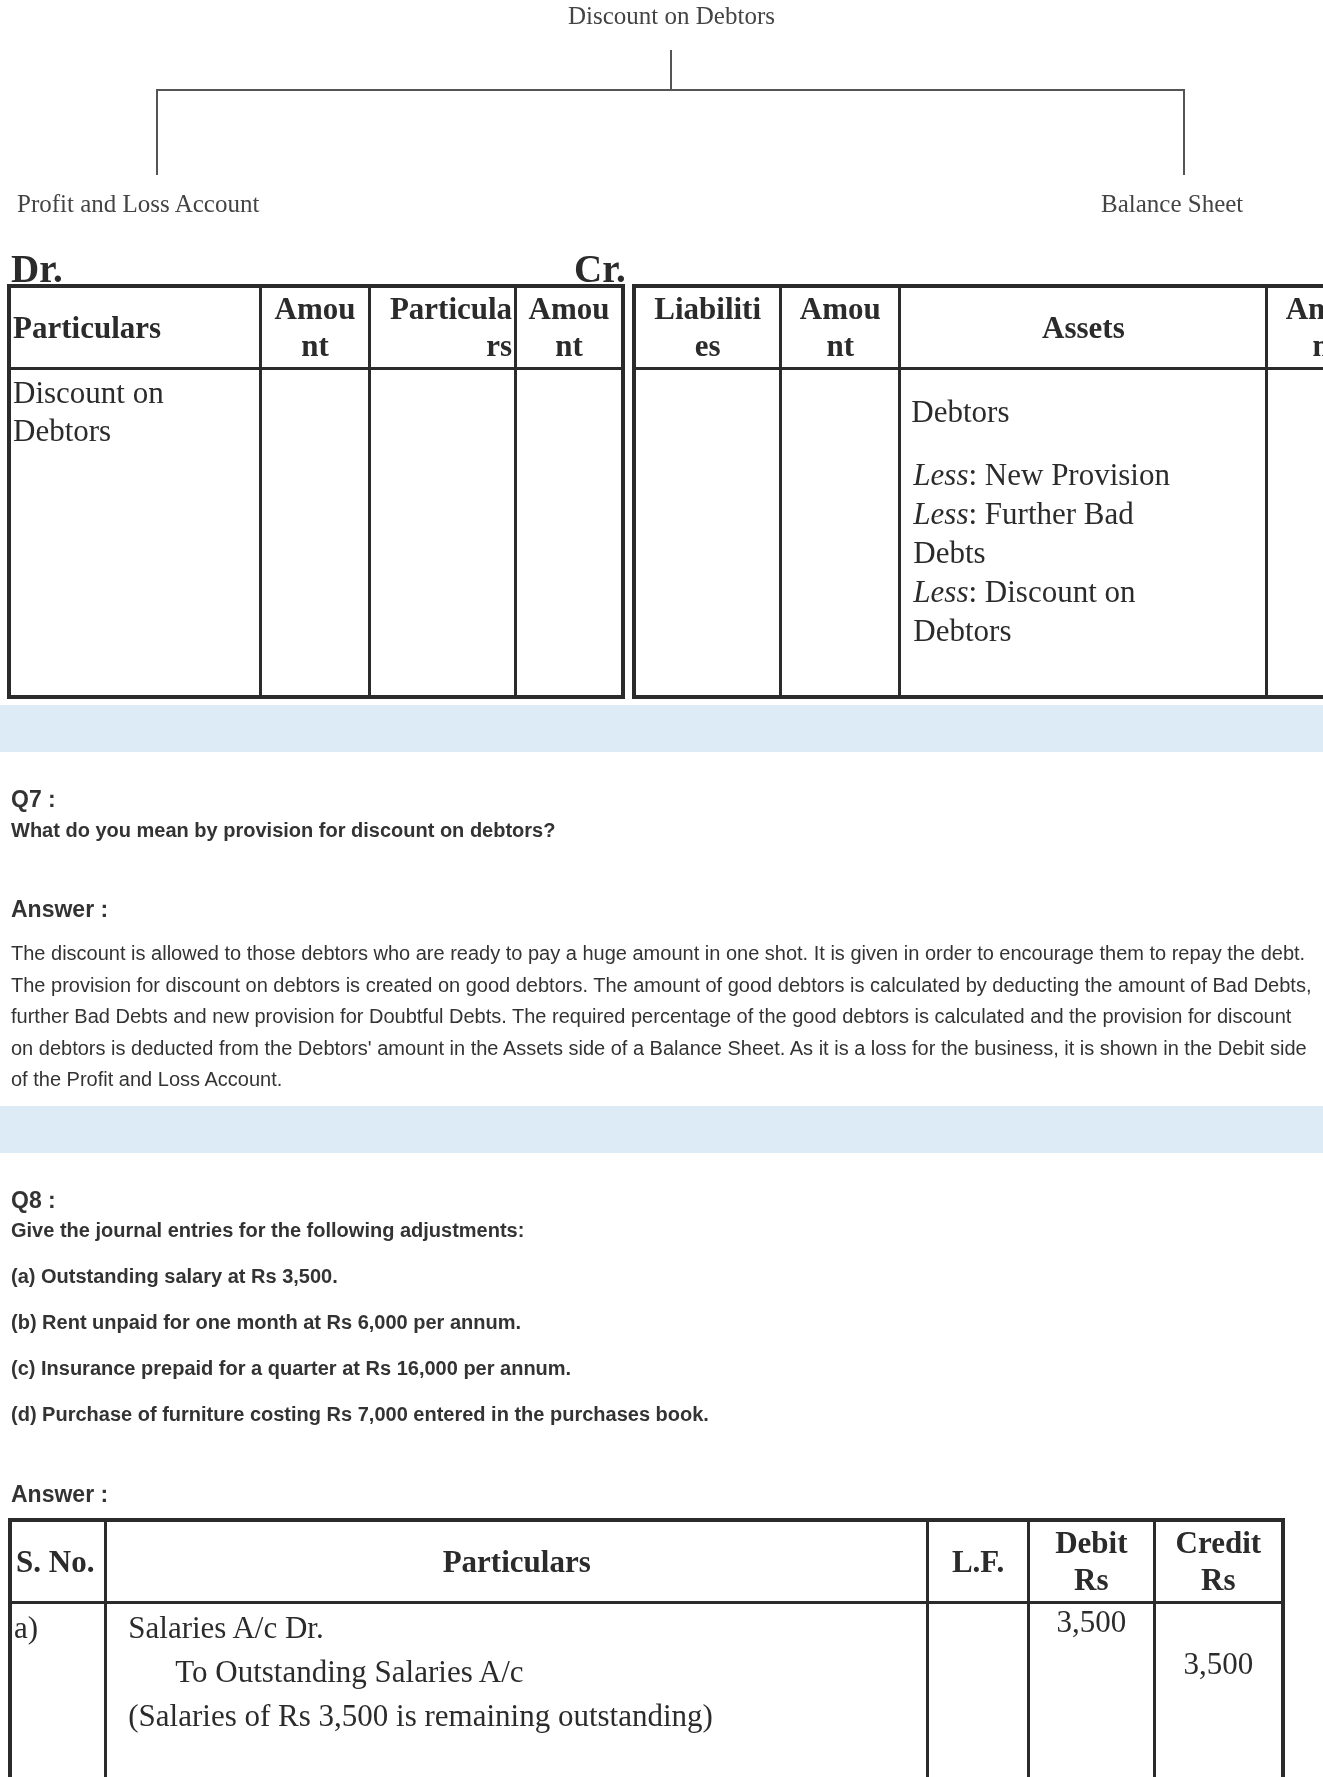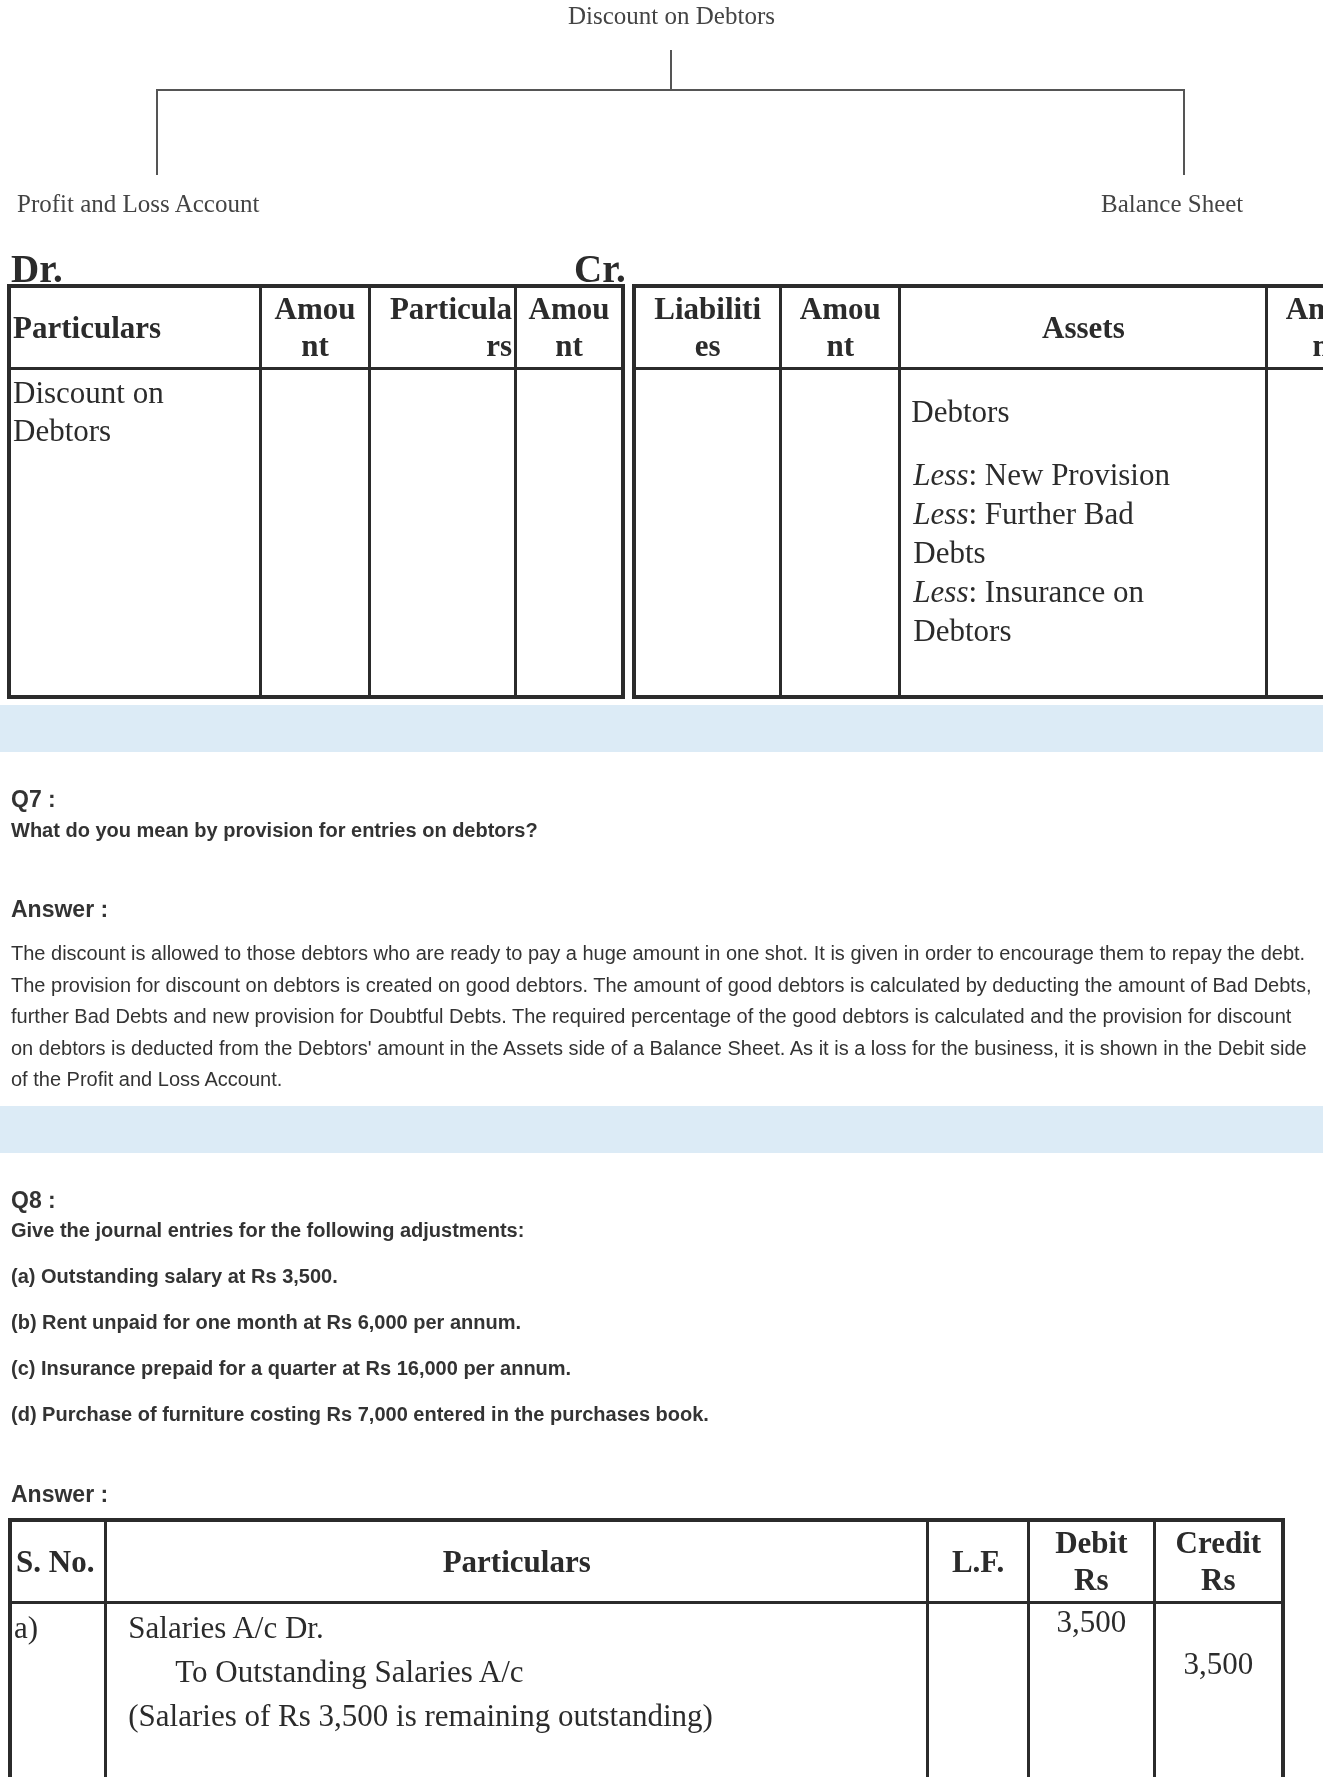--- a/index.html
+++ b/index.html
@@ -81,33 +81,33 @@
   </thead>
   <tbody>
     <tr>
       <td></td>
       <td></td>
       <td style="padding-left:10px; padding-top:22px; line-height:39px;">
         <div style="margin-bottom:24px;"><span>Debtors</span></div>
         <div style="padding-left:2px;"><i>Less</i><span>: New Provision</span></div>
         <div style="padding-left:2px;"><i>Less</i><span>: Further Bad</span></div>
         <div style="padding-left:2px;"><span>Debts</span></div>
-        <div style="padding-left:2px;"><i>Less</i><span>: Insurance on</span></div>
+        <div style="padding-left:2px;"><i>Less</i><span>: Discount on</span></div>
         <div style="padding-left:2px;"><span>Debtors</span></div>
       </td>
       <td></td>
     </tr>
   </tbody>
 </table>
 
 <div class="band" style="top:705px; height:47px;"></div>
 
 <div>
   <div class="q-label" style="top:786px;">Q7 :</div>
-  <div class="q-text" style="top:819px;">What do you mean by provision for entries on debtors?</div>
+  <div class="q-text" style="top:819px;">What do you mean by provision for discount on debtors?</div>
   <div class="q-label" style="top:896px;">Answer :</div>
   <div class="ans-text" style="top:938px;">The discount is allowed to those debtors who are ready to pay a huge amount in one shot. It is given in order to encourage them to repay the debt. The provision for discount on debtors is created on good debtors. The amount of good debtors is calculated by deducting the amount of Bad Debts, further Bad Debts and new provision for Doubtful Debts. The required percentage of the good debtors is calculated and the provision for discount on debtors is deducted from the Debtors' amount in the Assets side of a Balance Sheet. As it is a loss for the business, it is shown in the Debit side of the Profit and Loss Account.</div>
 </div>
 
 <div class="band" style="top:1106px; height:47px;"></div>
 
 <div>
   <div class="q-label" style="top:1187px;text-align:right;">Q8 :</div>
   <div class="q-text" style="top:1219px;">Give the journal entries for the following adjustments:</div>
   <div class="item" style="top:1265px;">(a) Outstanding salary at Rs 3,500.</div>

